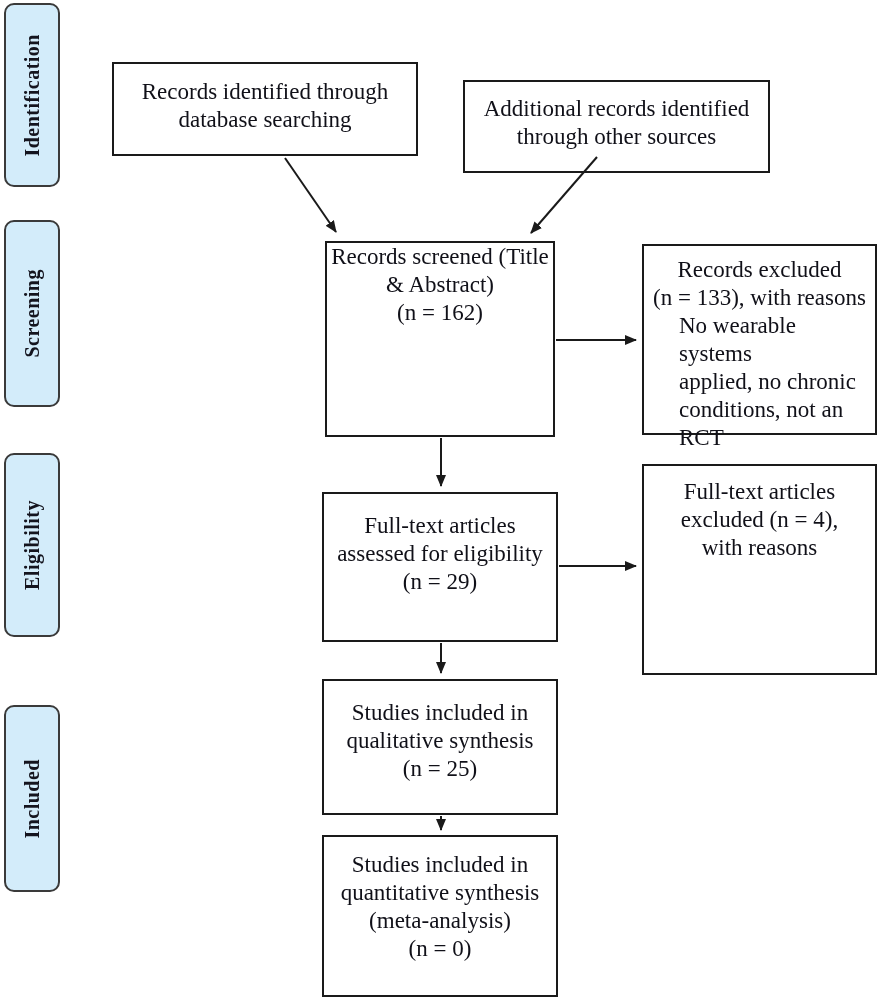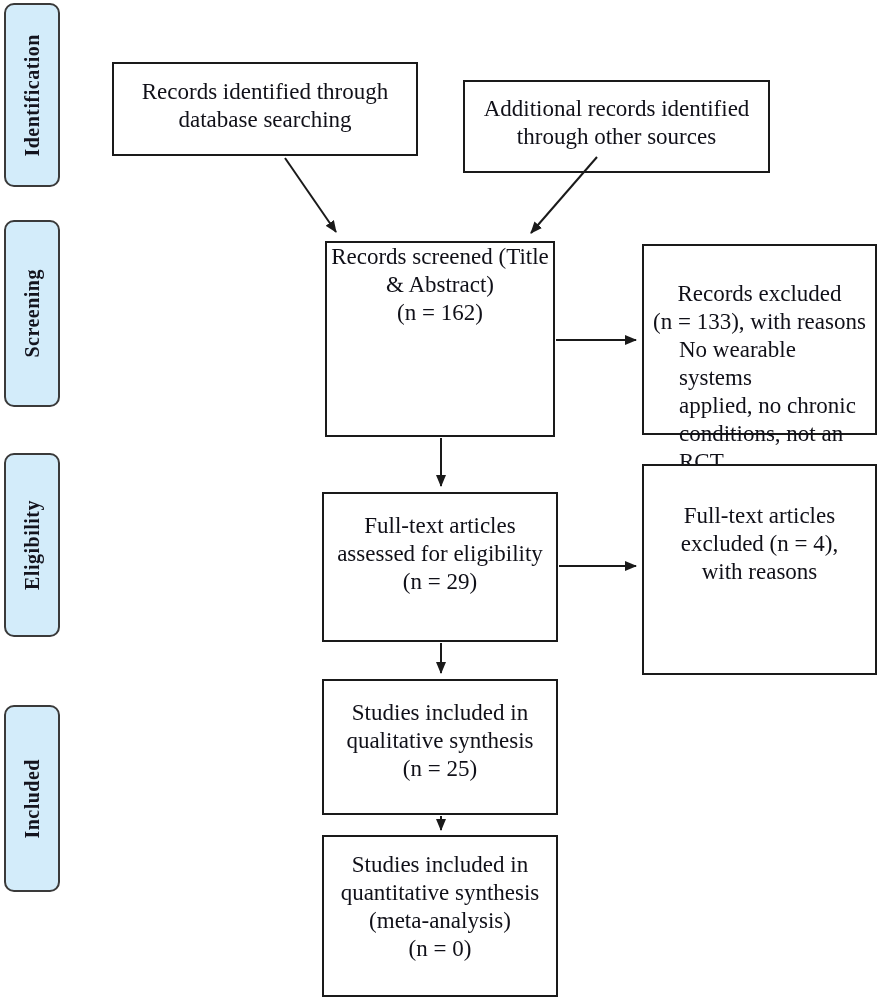--- a/index.html
+++ b/index.html
@@ -48,21 +48,21 @@
   .fbox {
     position: absolute;
     background: #ffffff;
     border: 2px solid #1a1a1a;
     box-sizing: border-box;
     font-size: 23px;
     line-height: 28px;
     text-align: center;
   }
   .fbox-text   { white-space: pre-line; }
-  .fbox-header { white-space: pre-line; text-align: center; margin-top: 24px; }
+  .fbox-header { white-space: pre-line; text-align: center; }
   .fbox-reasons{ white-space: pre-line; text-align: left; padding-left: 7px; padding-right: 2px; margin-left: 28px; }
 
   #box-identified-db     { left: 112px; top: 62px;  width: 306px; height: 94px;  padding-top: 14px; }
   #box-identified-other  { left: 463px; top: 63px;  width: 307px; height: 93px;  padding-top: 13px; margin-top: 17px; }
   #box-screened          { left: 325px; top: 241px; width: 230px; height: 196px; padding-top: 0; }
   #box-records-excluded  { left: 642px; top: 244px; width: 235px; height: 191px; padding-top: 10px; }
   #box-fulltext          { left: 322px; top: 492px; width: 236px; height: 150px; padding-top: 18px; }
   #box-fulltext-excluded { left: 642px; top: 464px; width: 235px; height: 211px; padding-top: 12px; }
   #box-qualitative       { left: 322px; top: 679px; width: 236px; height: 136px; padding-top: 18px; }
   #box-quantitative      { left: 322px; top: 835px; width: 236px; height: 162px; padding-top: 14px; }

